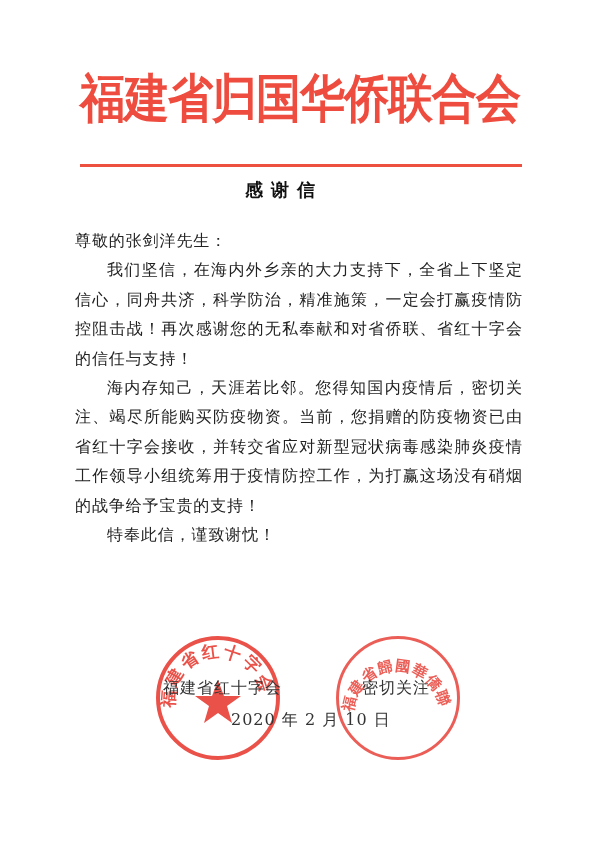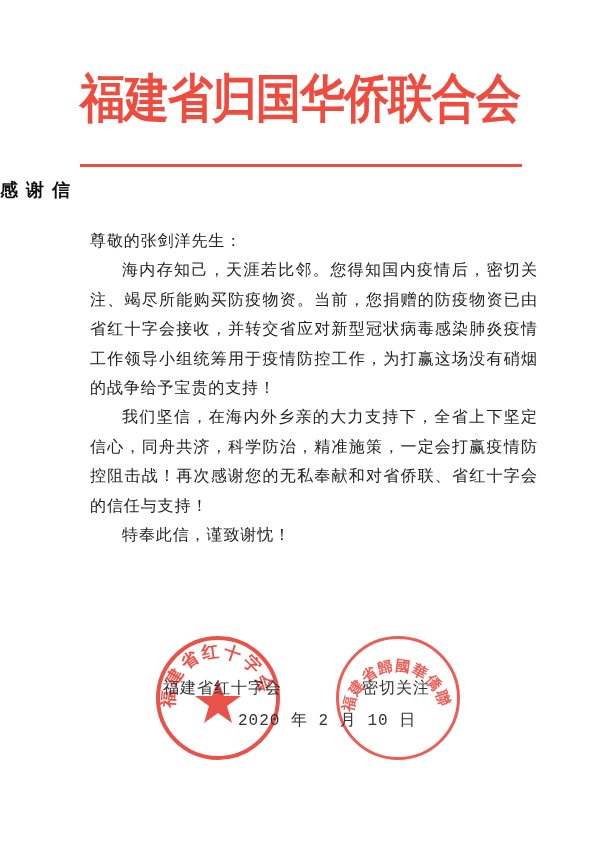--- a/index.html
+++ b/index.html
@@ -1,38 +1,38 @@
 <!DOCTYPE html>
 <html><head>
 <meta charset="utf-8">
 <style>
   html, body { margin: 0; padding: 0; background: #ffffff; }
   body { width: 600px; height: 848px; position: relative; overflow: hidden; font-family: "DejaVu Serif", "Liberation Serif", serif; color: #1a1a1a; }
   .letterhead { position: absolute; left: 0; width: 600px; top: 72px; text-align: center; font-family: "DejaVu Serif", serif; font-weight: bold; font-size: 45px; letter-spacing: -1px; color: #ee4c3e; line-height: 1; transform: scaleY(1.15); transform-origin: top center; }
   .rule { position: absolute; left: 80px; width: 442px; top: 164px; height: 3px; background: #ee5040; }
-  .doc-title { position: absolute; left: 0; width: 568px; top: 178px; font-weight: bold; font-size: 18px; letter-spacing: 8px; color: #111; }
-  .body { position: absolute; left: 90px; top: 226px; width: 448px; font-size: 16px; line-height: 29.4px; color: #222; letter-spacing: 0.9px; font-family: "DejaVu Sans", sans-serif; }
+  .doc-title { position: absolute; left: 0; width: 568px; top: 178px; text-align: center; font-weight: bold; font-size: 18px; letter-spacing: 8px; color: #111; }
+  .body { position: absolute; left: 75px; top: 226px; width: 448px; font-size: 16px; line-height: 29.4px; color: #222; letter-spacing: 0.9px; font-family: "DejaVu Sans", sans-serif; }
   .body p { margin: 0; text-align: justify; text-align-last: left; }
   .body p.indent { text-indent: 2em; }
   .seal { position: absolute; border-radius: 50%; border: 4px solid #e8433a; box-sizing: border-box; opacity: 0.92; }
   .seal svg { position: absolute; left: -4px; top: -4px; }
   .sig { position: absolute; font-size: 16px; color: #333; font-family: "DejaVu Serif", serif; letter-spacing: 1px; }
   .date { position: absolute; font-size: 16px; color: #333; font-family: "DejaVu Serif", serif; letter-spacing: 1px; }
 </style>
 </head>
 <body>
 
 <div class="letterhead">福建省归国华侨联合会</div>
 <div class="rule"></div>
 <div class="doc-title">感谢信</div>
 
 <div class="body">
   <p>尊敬的张剑洋先生：</p>
+  <p class="indent">我们坚信，在海内外乡亲的大力支持下，全省上下坚定信心，同舟共济，科学防治，精准施策，一定会打赢疫情防控阻击战！再次感谢您的无私奉献和对省侨联、省红十字会的信任与支持！</p>
   <p class="indent">海内存知己，天涯若比邻。您得知国内疫情后，密切关注、竭尽所能购买防疫物资。当前，您捐赠的防疫物资已由省红十字会接收，并转交省应对新型冠状病毒感染肺炎疫情工作领导小组统筹用于疫情防控工作，为打赢这场没有硝烟的战争给予宝贵的支持！</p>
-  <p class="indent">我们坚信，在海内外乡亲的大力支持下，全省上下坚定信心，同舟共济，科学防治，精准施策，一定会打赢疫情防控阻击战！再次感谢您的无私奉献和对省侨联、省红十字会的信任与支持！</p>
   <p class="indent">特奉此信，谨致谢忱！</p>
 </div>
 
 <div class="seal" style="left:156px; top:636px; width:124px; height:124px;">
   <svg width="124" height="124" viewBox="0 0 124 124">
     <defs>
       <path id="arc1" d="M 20 78 A 44 44 0 1 1 104 78"></path>
     </defs>
     <text font-size="17" font-weight="bold" fill="#e8433a" letter-spacing="3" font-family="DejaVu Sans, sans-serif">
       <textPath href="#arc1" startOffset="4%">福建省红十字会</textPath>
@@ -47,13 +47,13 @@
       <path id="arc2" d="M 18 80 A 44 44 0 1 1 106 80"></path>
     </defs>
     <text font-size="15" font-weight="bold" fill="#e8433a" letter-spacing="1" font-family="DejaVu Sans, sans-serif">
       <textPath href="#arc2" startOffset="2%">福建省歸國華僑聯合會</textPath>
     </text>
   </svg>
 </div>
 
 <div class="sig" style="left:163px; top:678px;">福建省红十字会</div>
 <div class="sig" style="left:362px; top:678px;">密切关注</div>
-<div class="date" style="left:238px; top:710px;font-family:Liberation Mono, monospace;">2020 年 2 月 10 日</div>
+<div class="date" style="left:231px; top:710px;">2020 年 2 月 10 日</div>
 
 </body></html>

